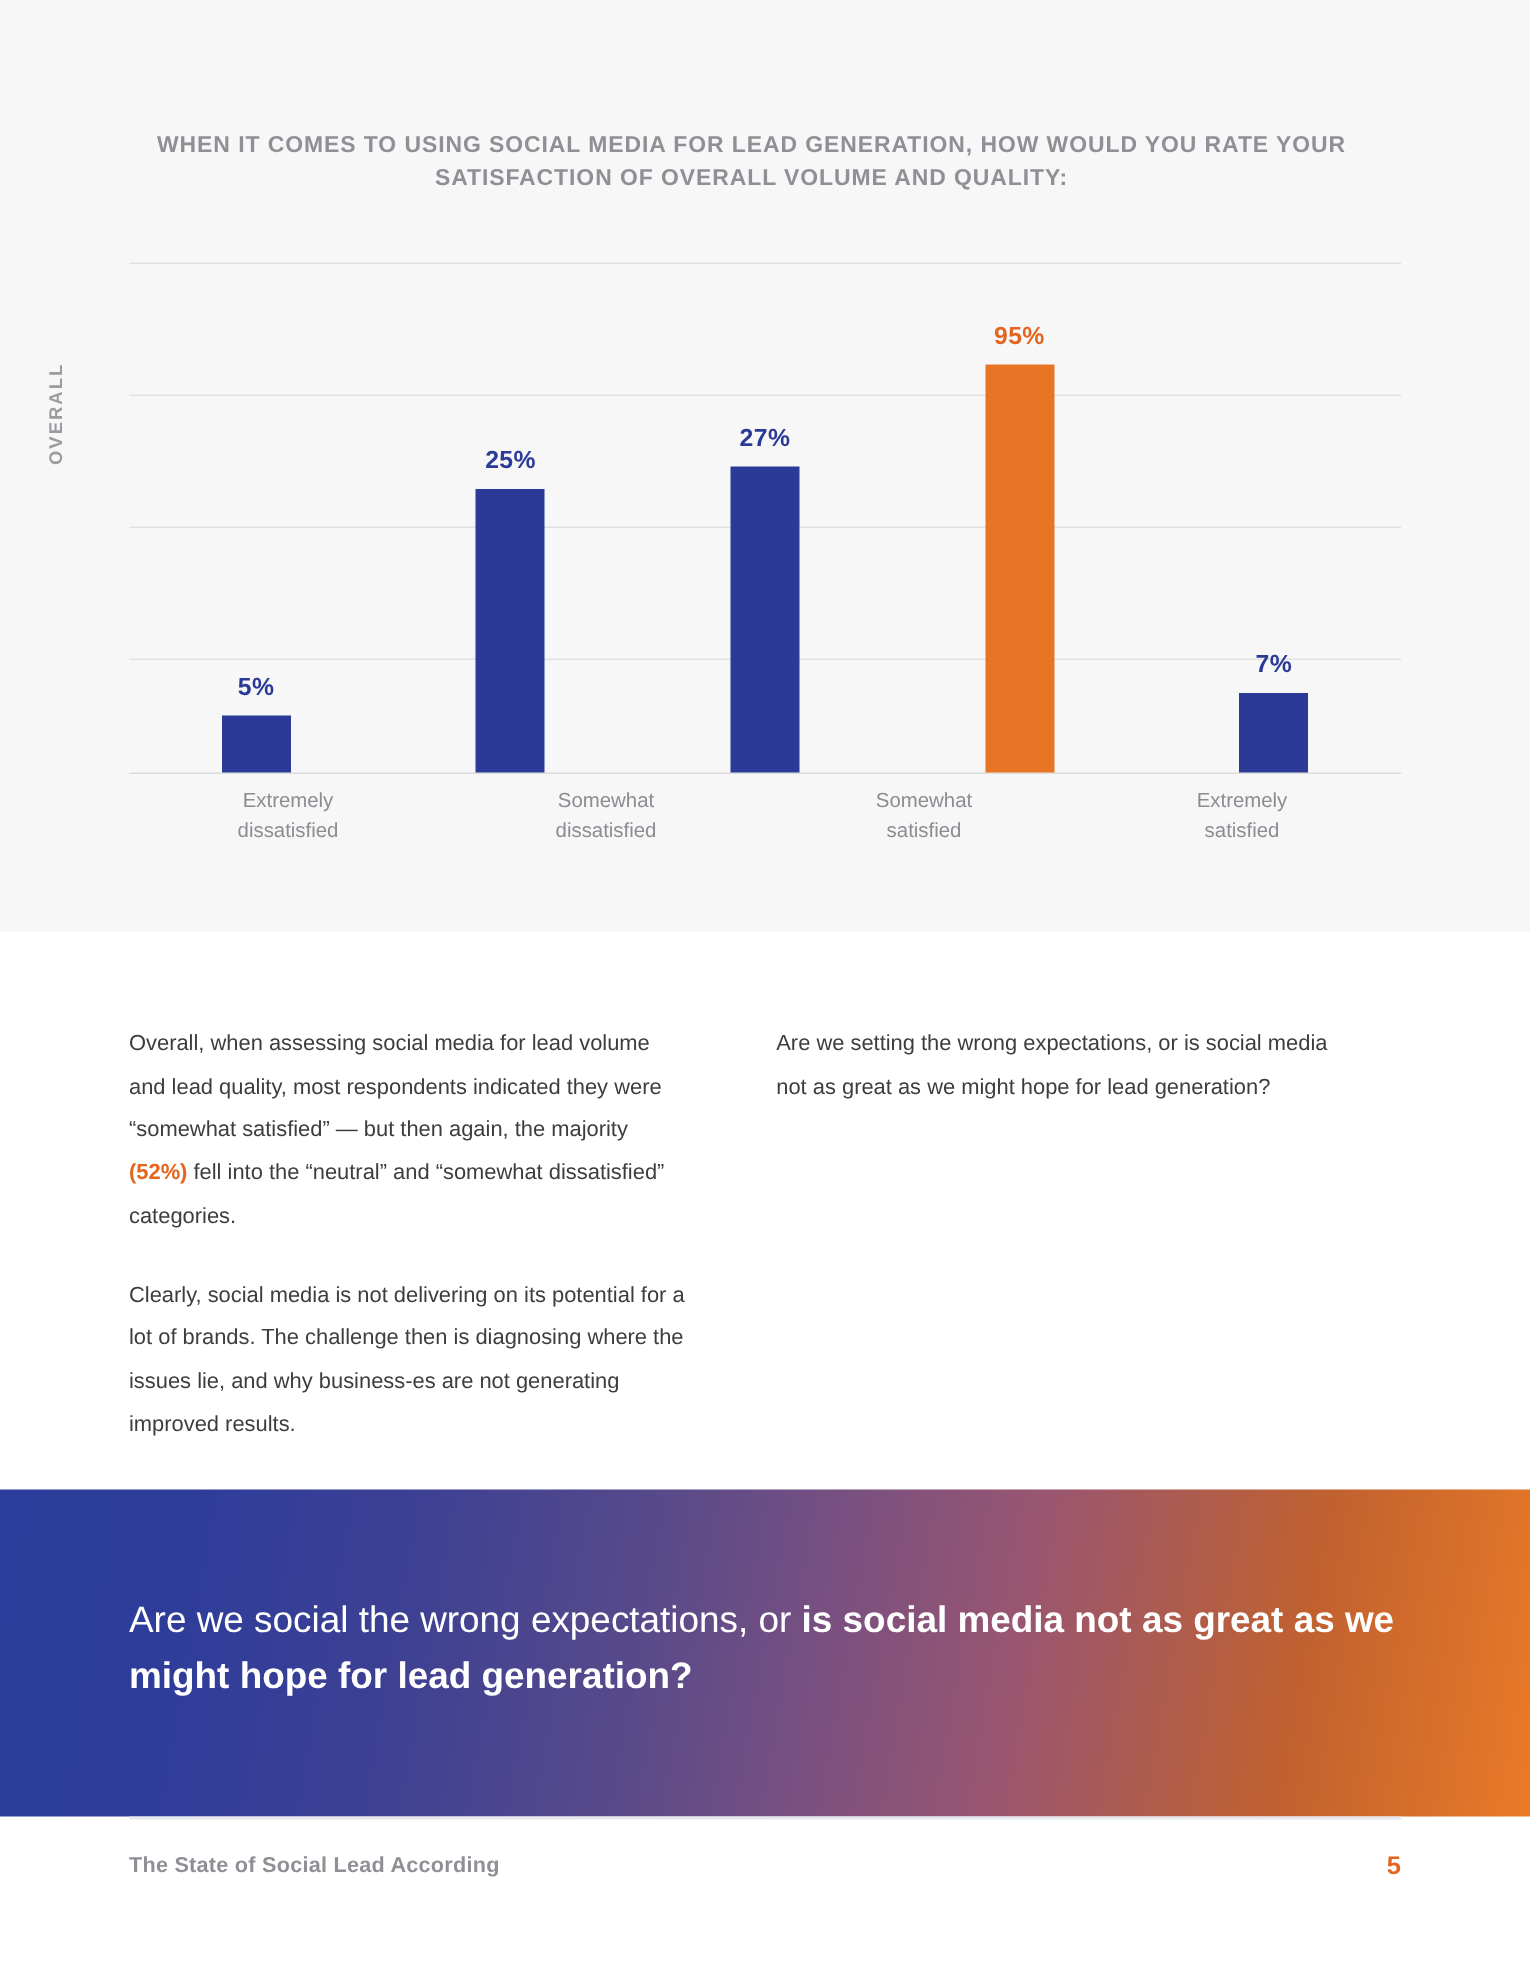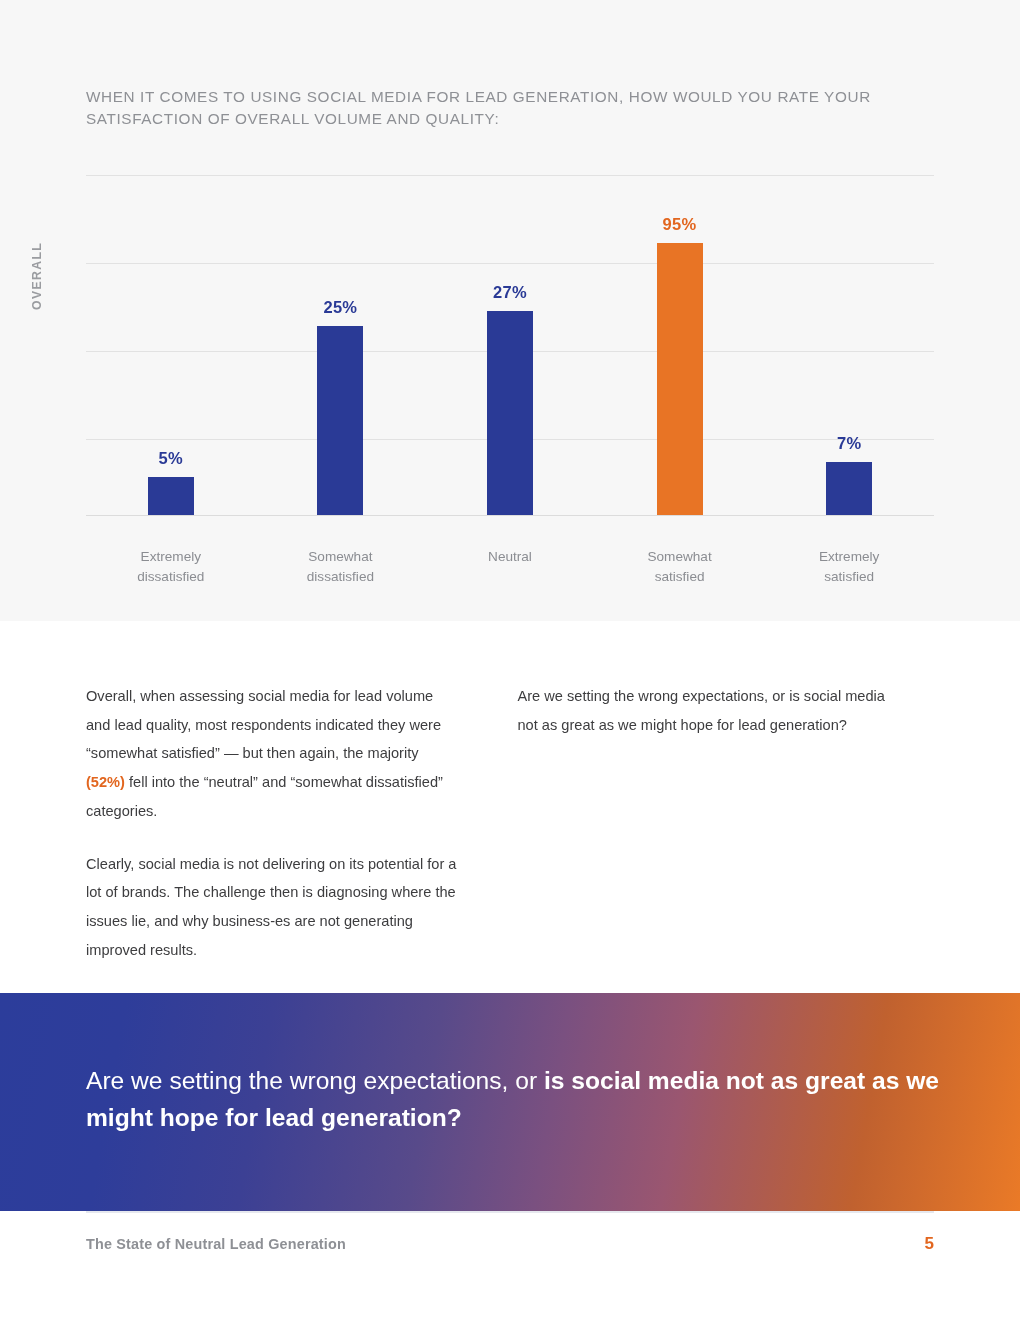--- a/index.html
+++ b/index.html
@@ -29,25 +29,26 @@
     height: 621px;
     background: #f7f7f7;
   }
 
   .chart-title {
     position: absolute;
     left: 86px;
     top: 86px;
     width: 830px;
     font-size: 15.3px;
-    font-weight: normal;
+    font-weight: bold;
     line-height: 1.45;
     letter-spacing: 0.62px;
     color: #8e9095;
     text-transform: uppercase;
+    text-align: center;
   }
 
   .axis-label-overall {
     position: absolute;
     left: 30px;
     top: 310px;
     font-size: 12.3px;
     font-weight: bold;
     letter-spacing: 1.35px;
     color: #9a9ca0;
@@ -104,21 +105,21 @@
     transform: translateX(-50%);
     white-space: nowrap;
     font-size: 16.5px;
     font-weight: bold;
     letter-spacing: 0.3px;
   }
 
   .x-labels {
     position: absolute;
     left: 86px;
-    top: 547px;
+    top: 524px;
     width: 848px;
     display: flex;
   }
 
   .x-label {
     flex: 1 1 0;
     text-align: center;
     font-size: 13.6px;
     line-height: 1.45;
     color: #8b8d92;
@@ -254,24 +255,20 @@
     <div class="x-labels" id="x-labels">
         <div class="x-label">
           <div>Extremely</div>
           <div>dissatisfied</div>
         </div>
         <div class="x-label">
           <div>Somewhat</div>
           <div>dissatisfied</div>
         </div>
         <div class="x-label">
-          <div>Neutral</div>
-          <div>&nbsp;</div>
-        </div>
-        <div class="x-label">
           <div>Somewhat</div>
           <div>satisfied</div>
         </div>
         <div class="x-label">
           <div>Extremely</div>
           <div>satisfied</div>
         </div>
       </div>
   </div>
 
@@ -285,22 +282,22 @@
 
     <div class="col">
       <p>Are we setting the wrong expectations, or is social media not as great as we might hope for lead generation?</p>
 
 
     </div>
   </div>
 
   <div class="banner"></div>
 
-  <div class="banner-text"><span>Are we setting the wrong expectations, or </span><b>is social media not as great as we might hope for lead generation?</b></div>
+  <div class="banner-text"><span>Are we social the wrong expectations, or </span><b>is social media not as great as we might hope for lead generation?</b></div>
 
   <div class="banner-divider"></div>
 
   <div class="footer">
-    <div class="footer-title">The State of Neutral Lead Generation</div>
+    <div class="footer-title">The State of Social Lead According</div>
     <div class="footer-page">5</div>
   </div>
 
 </div>
 
 </body></html>

